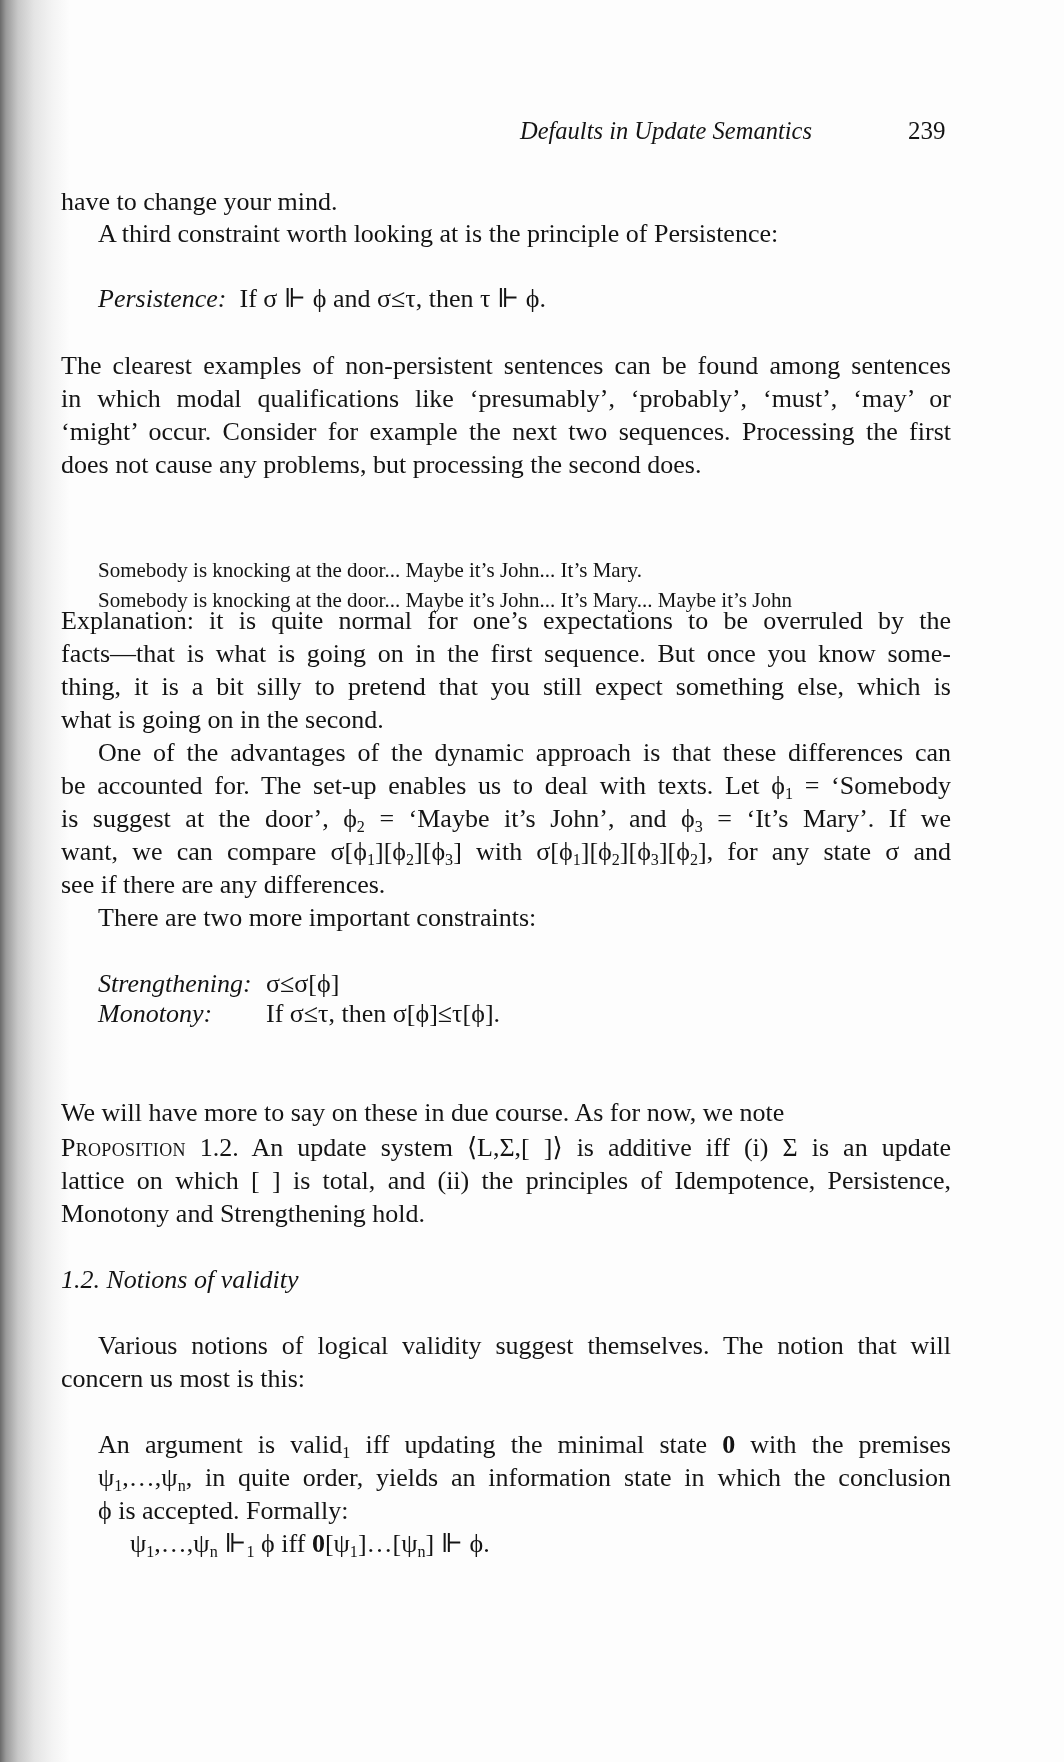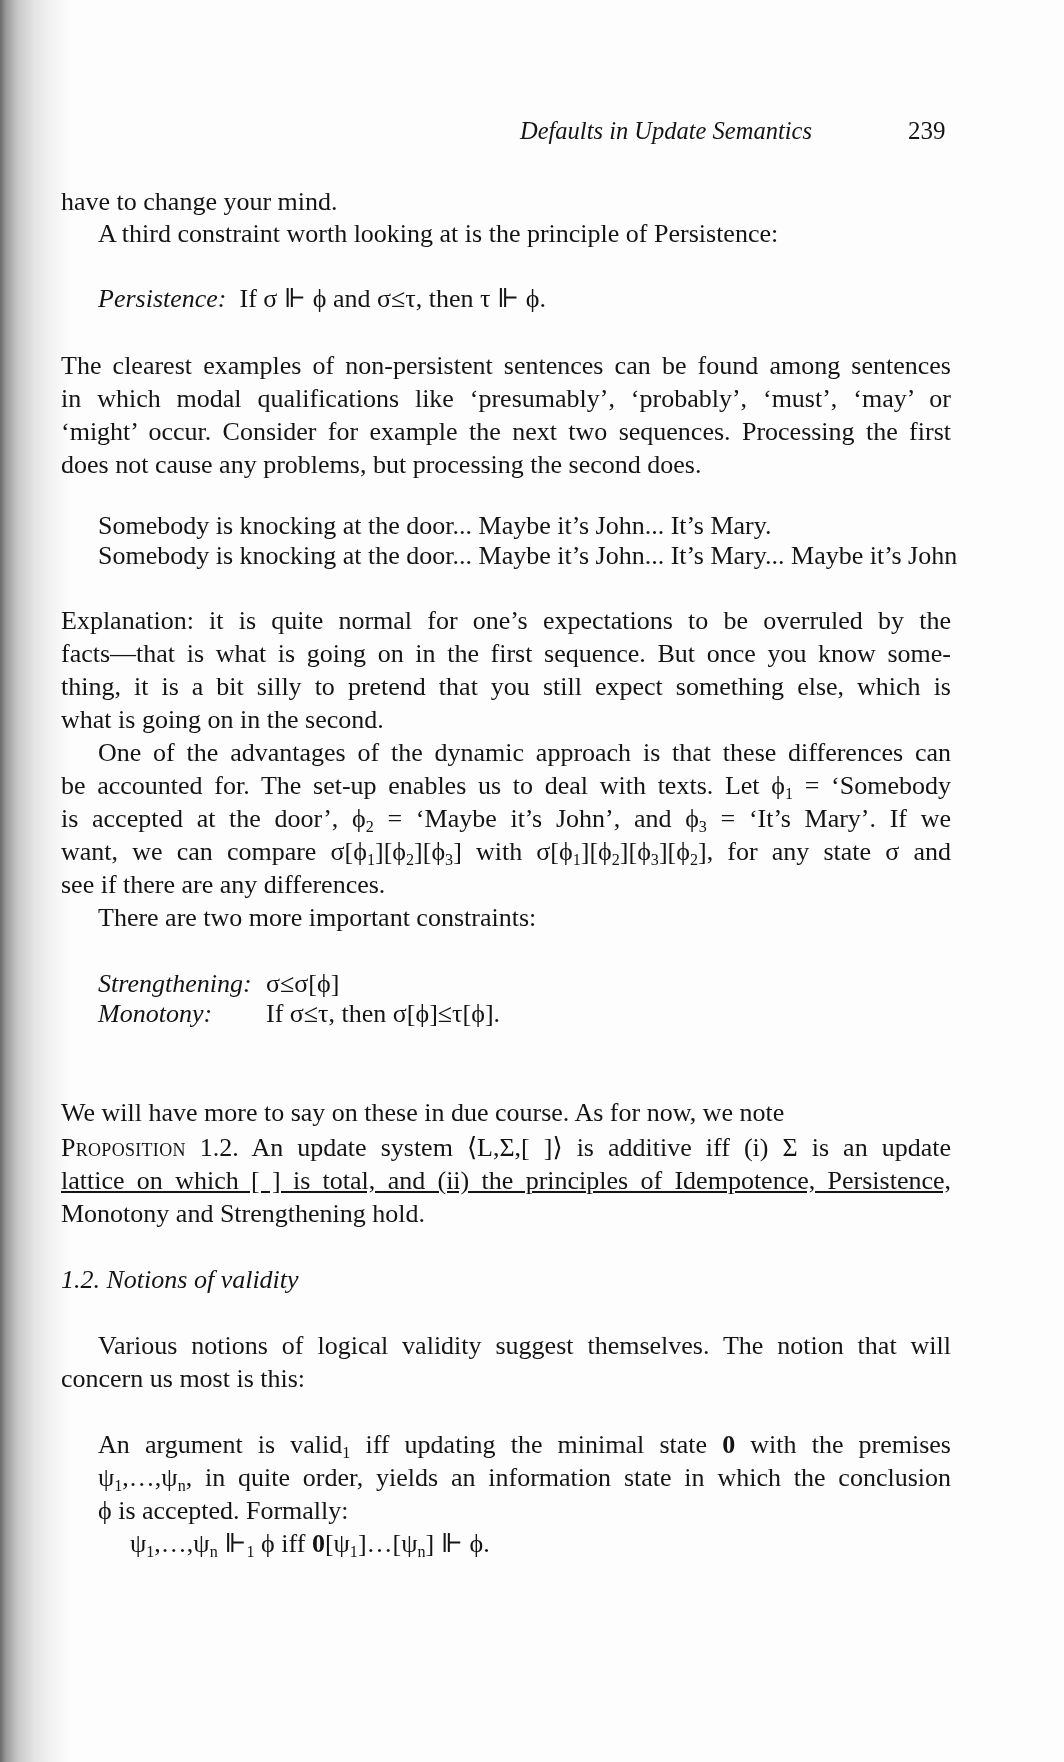--- a/index.html
+++ b/index.html
@@ -15,21 +15,21 @@
     background: linear-gradient(to right, #6a6a6a 0px, #9a9a9a 6px, #c8c8c8 18px, #e4e4e4 34px, #f3f3f3 52px, rgba(253,253,253,0) 70px);
   }
   .page { position: absolute; left: 0; top: 0; width: 939px; height: 1762px; border-radius: 7px; }
   .line { position: absolute; font-size: 26px; line-height: 30px; white-space: nowrap; }
   .just { left: 61px; width: 890px; text-align: justify; text-align-last: justify; }
   .just.last { text-align-last: left; }
   .running-head { position: absolute; top: 117px; left: 520px; font-size: 24.5px; font-style: italic; }
   .page-number { position: absolute; top: 117px; left: 908px; font-size: 25px; }
   .it { font-style: italic; }
   .sc { font-variant: small-caps; letter-spacing: 0.3px; }
-  .ex { font-size: 26px; }
+  .ex { font-size: 21px; margin-top: 44px; }
   .lbl { display: inline-block; width: 168px; font-style: italic; }
   sub { font-size: 0.62em; vertical-align: -0.3em; line-height: 0; }
   b { font-weight: bold; }
 </style>
 </head>
 <body>
 
 <div class="spine"></div>
 
 <div class="page">
@@ -56,42 +56,42 @@
   <div class="line just" style="top:606px;">Explanation: it is quite normal for one’s expectations to be overruled by the</div>
   <div class="line just" style="top:639px;">facts—that is what is going on in the first sequence. But once you know some-</div>
   <div class="line just" style="top:672px;">thing, it is a bit silly to pretend that you still expect something else, which is</div>
   <div class="line just last" style="top:705px;">what is going on in the second.</div>
 
   <div class="line just" style="left:98px; width:853px; top:738px;">One of the advantages of the dynamic approach is that these differences can</div>
   <div class="line just" style="top:771px;">
     <span>be accounted for. The set-up enables us to deal with texts. Let </span><span>ϕ</span><sub>1</sub><span> = ‘Somebody</span>
   </div>
   <div class="line just" style="top:804px;">
-    <span>is accepted at the door’, </span><span>ϕ</span><sub>2</sub><span> = ‘Maybe it’s John’, and </span><span>ϕ</span><sub>3</sub><span> = ‘It’s Mary’. If we</span>
+    <span>is suggest at the door’, </span><span>ϕ</span><sub>2</sub><span> = ‘Maybe it’s John’, and </span><span>ϕ</span><sub>3</sub><span> = ‘It’s Mary’. If we</span>
   </div>
   <div class="line just" style="top:837px;">
     <span>want, we can compare σ[</span><span>ϕ</span><sub>1</sub>][<span>ϕ</span><sub>2</sub>][<span>ϕ</span><sub>3</sub>]<span> with σ[</span><span>ϕ</span><sub>1</sub>][<span>ϕ</span><sub>2</sub>][<span>ϕ</span><sub>3</sub>][<span>ϕ</span><sub>2</sub>]<span>, for any state σ and</span>
   </div>
   <div class="line" style="left:61px; top:870px;">see if there are any differences.</div>
 
   <div class="line" style="left:98px; top:903px;">There are two more important constraints:</div>
 
   <div class="line" style="left:98px; top:969px;">
     <span class="lbl">Strengthening:</span><span>σ≤σ[ϕ]</span>
   </div>
   <div class="line" style="left:98px; top:999px;">
     <span class="lbl">Monotony:</span><span>If σ≤τ, then σ[ϕ]≤τ[ϕ].</span>
   </div>
 
   <div class="line" style="left:61px; top:1067px;margin-top:31px;">We will have more to say on these in due course. As for now, we note</div>
 
   <div class="line just" style="top:1133px;">
     <span class="sc">Proposition</span> <span>1.2.</span> <span>An update system ⟨L,Σ,[ ]⟩ is additive iff (i) Σ is an update</span>
   </div>
-  <div class="line just" style="top:1166px;text-decoration:underline;">lattice on which [ ] is total, and (ii) the principles of Idempotence, Persistence,</div>
+  <div class="line just" style="top:1166px;">lattice on which [ ] is total, and (ii) the principles of Idempotence, Persistence,</div>
   <div class="line" style="left:61px; top:1199px;">Monotony and Strengthening hold.</div>
 
   <div class="line it" style="left:61px; top:1265px;">1.2. Notions of validity</div>
 
   <div class="line just" style="left:98px; width:853px; top:1331px;">Various notions of logical validity suggest themselves. The notion that will</div>
   <div class="line" style="left:61px; top:1364px;">concern us most is this:</div>
 
   <div class="line just" style="left:98px; width:853px; top:1430px;">
     <span>An argument is valid</span><sub>1</sub><span> iff updating the minimal state </span><b>0</b><span> with the premises</span>
   </div>

